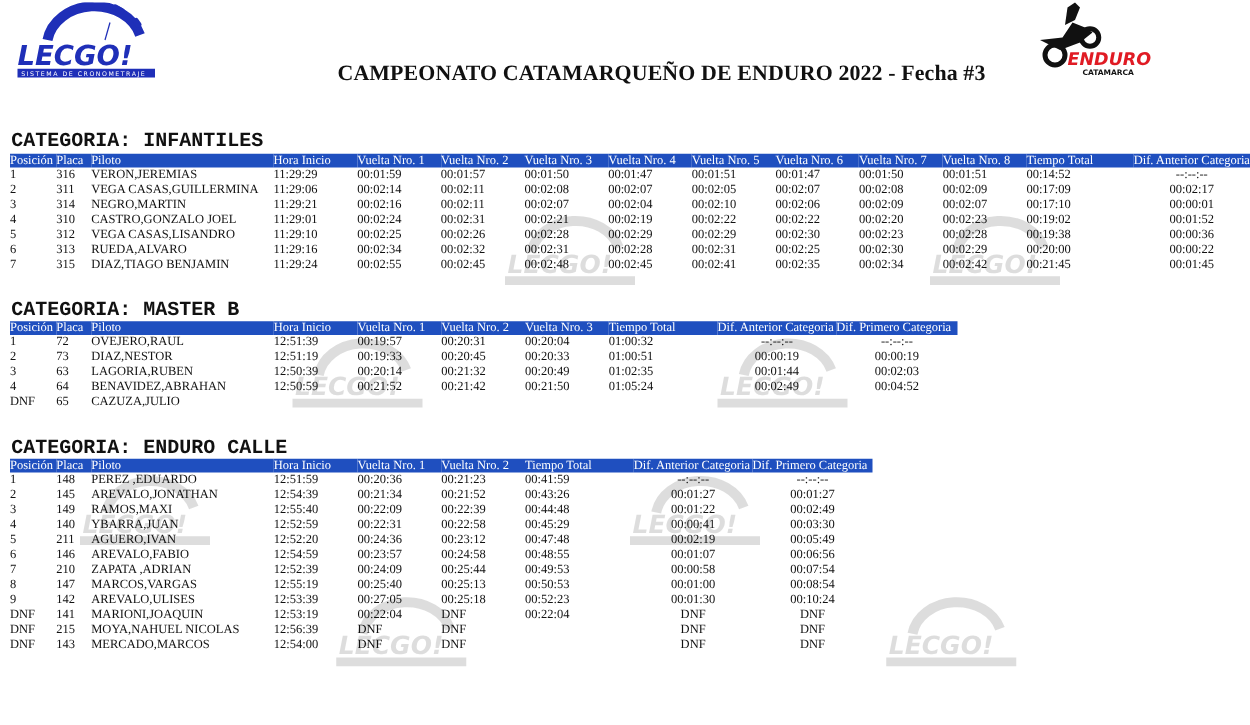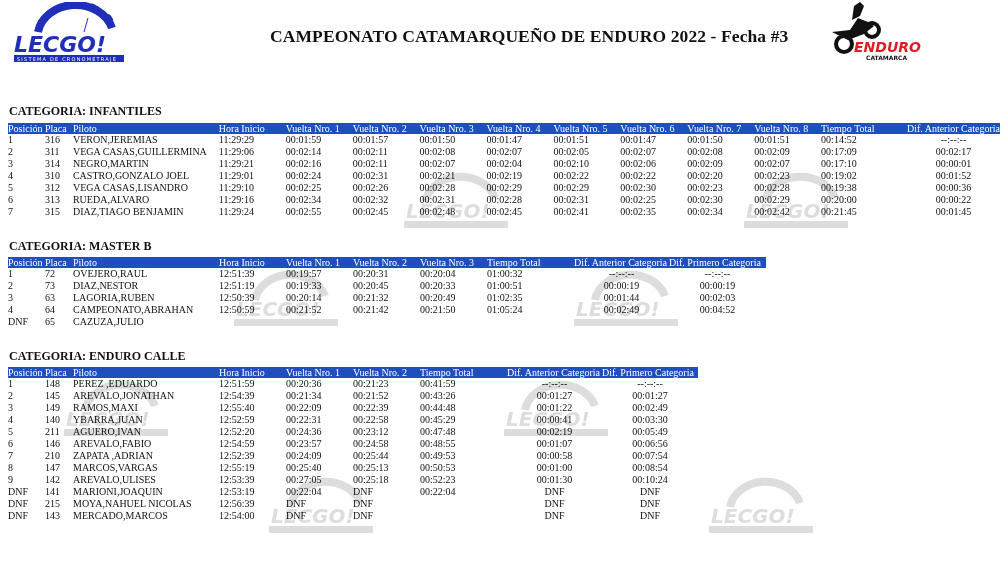--- a/index.html
+++ b/index.html
@@ -1,21 +1,21 @@
 <!DOCTYPE html>
 <html><head>
 <meta charset="utf-8">
 <style>
   html, body { margin:0; padding:0; background:#ffffff; }
   body { width:1000px; height:580px; position:relative; overflow:hidden;
          font-family:"Liberation Serif", "DejaVu Serif", serif; color:#111; }
   .logo-left { position:absolute; left:8px; top:2px; width:122px; height:62px; }
   .logo-right { position:absolute; left:828px; top:0px; width:110px; height:62px; }
-  .title { position:absolute; left:270px; top:26px; font-size:17.5px; font-weight:bold; letter-spacing:0.1px; white-space:nowrap; }
-  .cat-title { position:absolute; left:9px; font-size:12px; font-weight:bold; white-space:nowrap; }
+  .title { position:absolute; left:270px; top:48px; font-size:17.5px; font-weight:bold; letter-spacing:0.1px; white-space:nowrap; }
+  .cat-title { position:absolute; left:9px; font-size:16px; font-weight:bold; white-space:nowrap;font-family:Liberation Mono, monospace; }
   .tbl { position:absolute; left:8px; border-collapse:collapse; font-size:10px; }
   .tbl td, .tbl th { padding:0; height:12px; line-height:12px; white-space:nowrap; font-weight:normal; text-align:left; }
   .tbl thead th { background:#1f4fbf; color:#ffffff; height:11px; line-height:11px; }
   .tbl tbody td { color:#111; }
   .tbl td.c { text-align:center; }
   .wm { position:absolute; opacity:0.28; pointer-events:none; }
 </style>
 </head>
 <body>
 
@@ -299,21 +299,21 @@
         <td>00:20:14</td>
         <td>00:21:32</td>
         <td>00:20:49</td>
         <td>01:02:35</td>
         <td class="c">00:01:44</td>
         <td class="c">00:02:03</td>
       </tr>
       <tr>
         <td>4</td>
         <td>64</td>
-        <td>CAMPEONATO,ABRAHAN</td>
+        <td>BENAVIDEZ,ABRAHAN</td>
         <td>12:50:59</td>
         <td>00:21:52</td>
         <td>00:21:42</td>
         <td>00:21:50</td>
         <td>01:05:24</td>
         <td class="c">00:02:49</td>
         <td class="c">00:04:52</td>
       </tr>
       <tr>
         <td>DNF</td>

